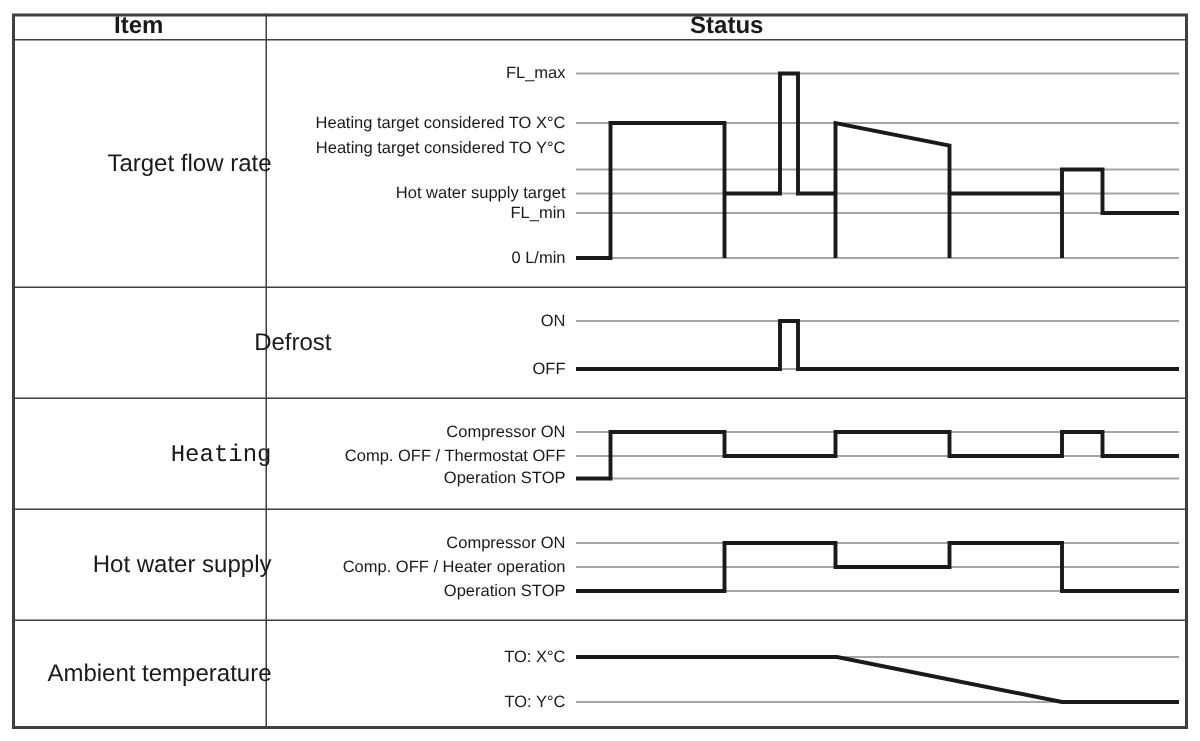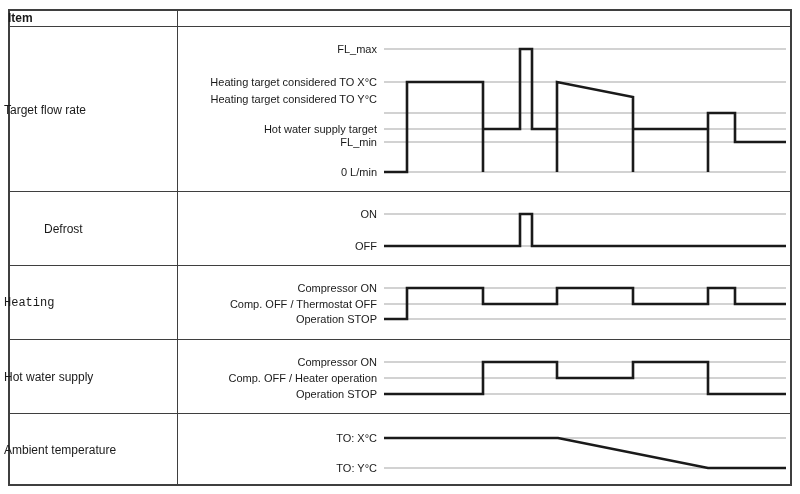--- a/index.html
+++ b/index.html
@@ -17,27 +17,27 @@
   .hline{
     position:absolute;left:8px;width:784px;height:1px;background:#3f3f3f;
   }
   .hl-header{top:26px;}
   .hl-r1{top:191px;}
   .hl-r2{top:265px;}
   .hl-r3{top:339px;}
   .hl-r4{top:413px;}
   .header-cell{
     position:absolute;top:9px;height:18px;line-height:18px;
-    font-size:12px;font-weight:bold;text-align:left;
+    font-size:16px;font-weight:bold;text-align:center;
   }
   .header-item{left:8px;width:169px;}
   .header-status{left:177px;width:615px;}
   .row-label{
-    position:absolute;left:4px;width:165px;text-align:left;
-    font-size:12px;transform:translateY(-50%);white-space:nowrap;
+    position:absolute;left:16px;width:165px;text-align:right;
+    font-size:16px;transform:translateY(-50%);white-space:nowrap;
   }
   .axis-label{
     position:absolute;font-size:11px;text-align:right;white-space:nowrap;
     transform:translateY(-50%);
   }
   #chart-svg{position:absolute;left:0;top:0;}
 </style>
 </head>
 <body>
 
@@ -45,20 +45,21 @@
   <div class="table-frame"></div>
 
   <div class="hline hl-header"></div>
   <div class="hline hl-r1"></div>
   <div class="hline hl-r2"></div>
   <div class="hline hl-r3"></div>
   <div class="hline hl-r4"></div>
   <div class="col-divider"></div>
 
   <div class="header-cell header-item">Item</div>
+  <div class="header-cell header-status">Status</div>
 
   <svg id="chart-svg" width="800" height="494">
       <line x1="384" y1="49" x2="786" y2="49" stroke="#a6a6a6" stroke-width="1.2"></line>
       <line x1="384" y1="82" x2="786" y2="82" stroke="#a6a6a6" stroke-width="1.2"></line>
       <line x1="384" y1="113" x2="786" y2="113" stroke="#a6a6a6" stroke-width="1.2"></line>
       <line x1="384" y1="129" x2="786" y2="129" stroke="#a6a6a6" stroke-width="1.2"></line>
       <line x1="384" y1="142" x2="786" y2="142" stroke="#a6a6a6" stroke-width="1.2"></line>
       <line x1="384" y1="172" x2="786" y2="172" stroke="#a6a6a6" stroke-width="1.2"></line>
       <polyline points="384,172 407,172 407,82 483,82 483,172 483,129 520,129 520,49 532,49 532,129 557,129 557,172 557,82 633,97 633,172 633,129 708,129 708,172 708,113 735,113 735,142 786,142" fill="none" stroke="#1a1a1a" stroke-width="2.6" stroke-linejoin="miter" stroke-linecap="butt"></polyline>
       <line x1="384" y1="214" x2="786" y2="214" stroke="#a6a6a6" stroke-width="1.2"></line>

